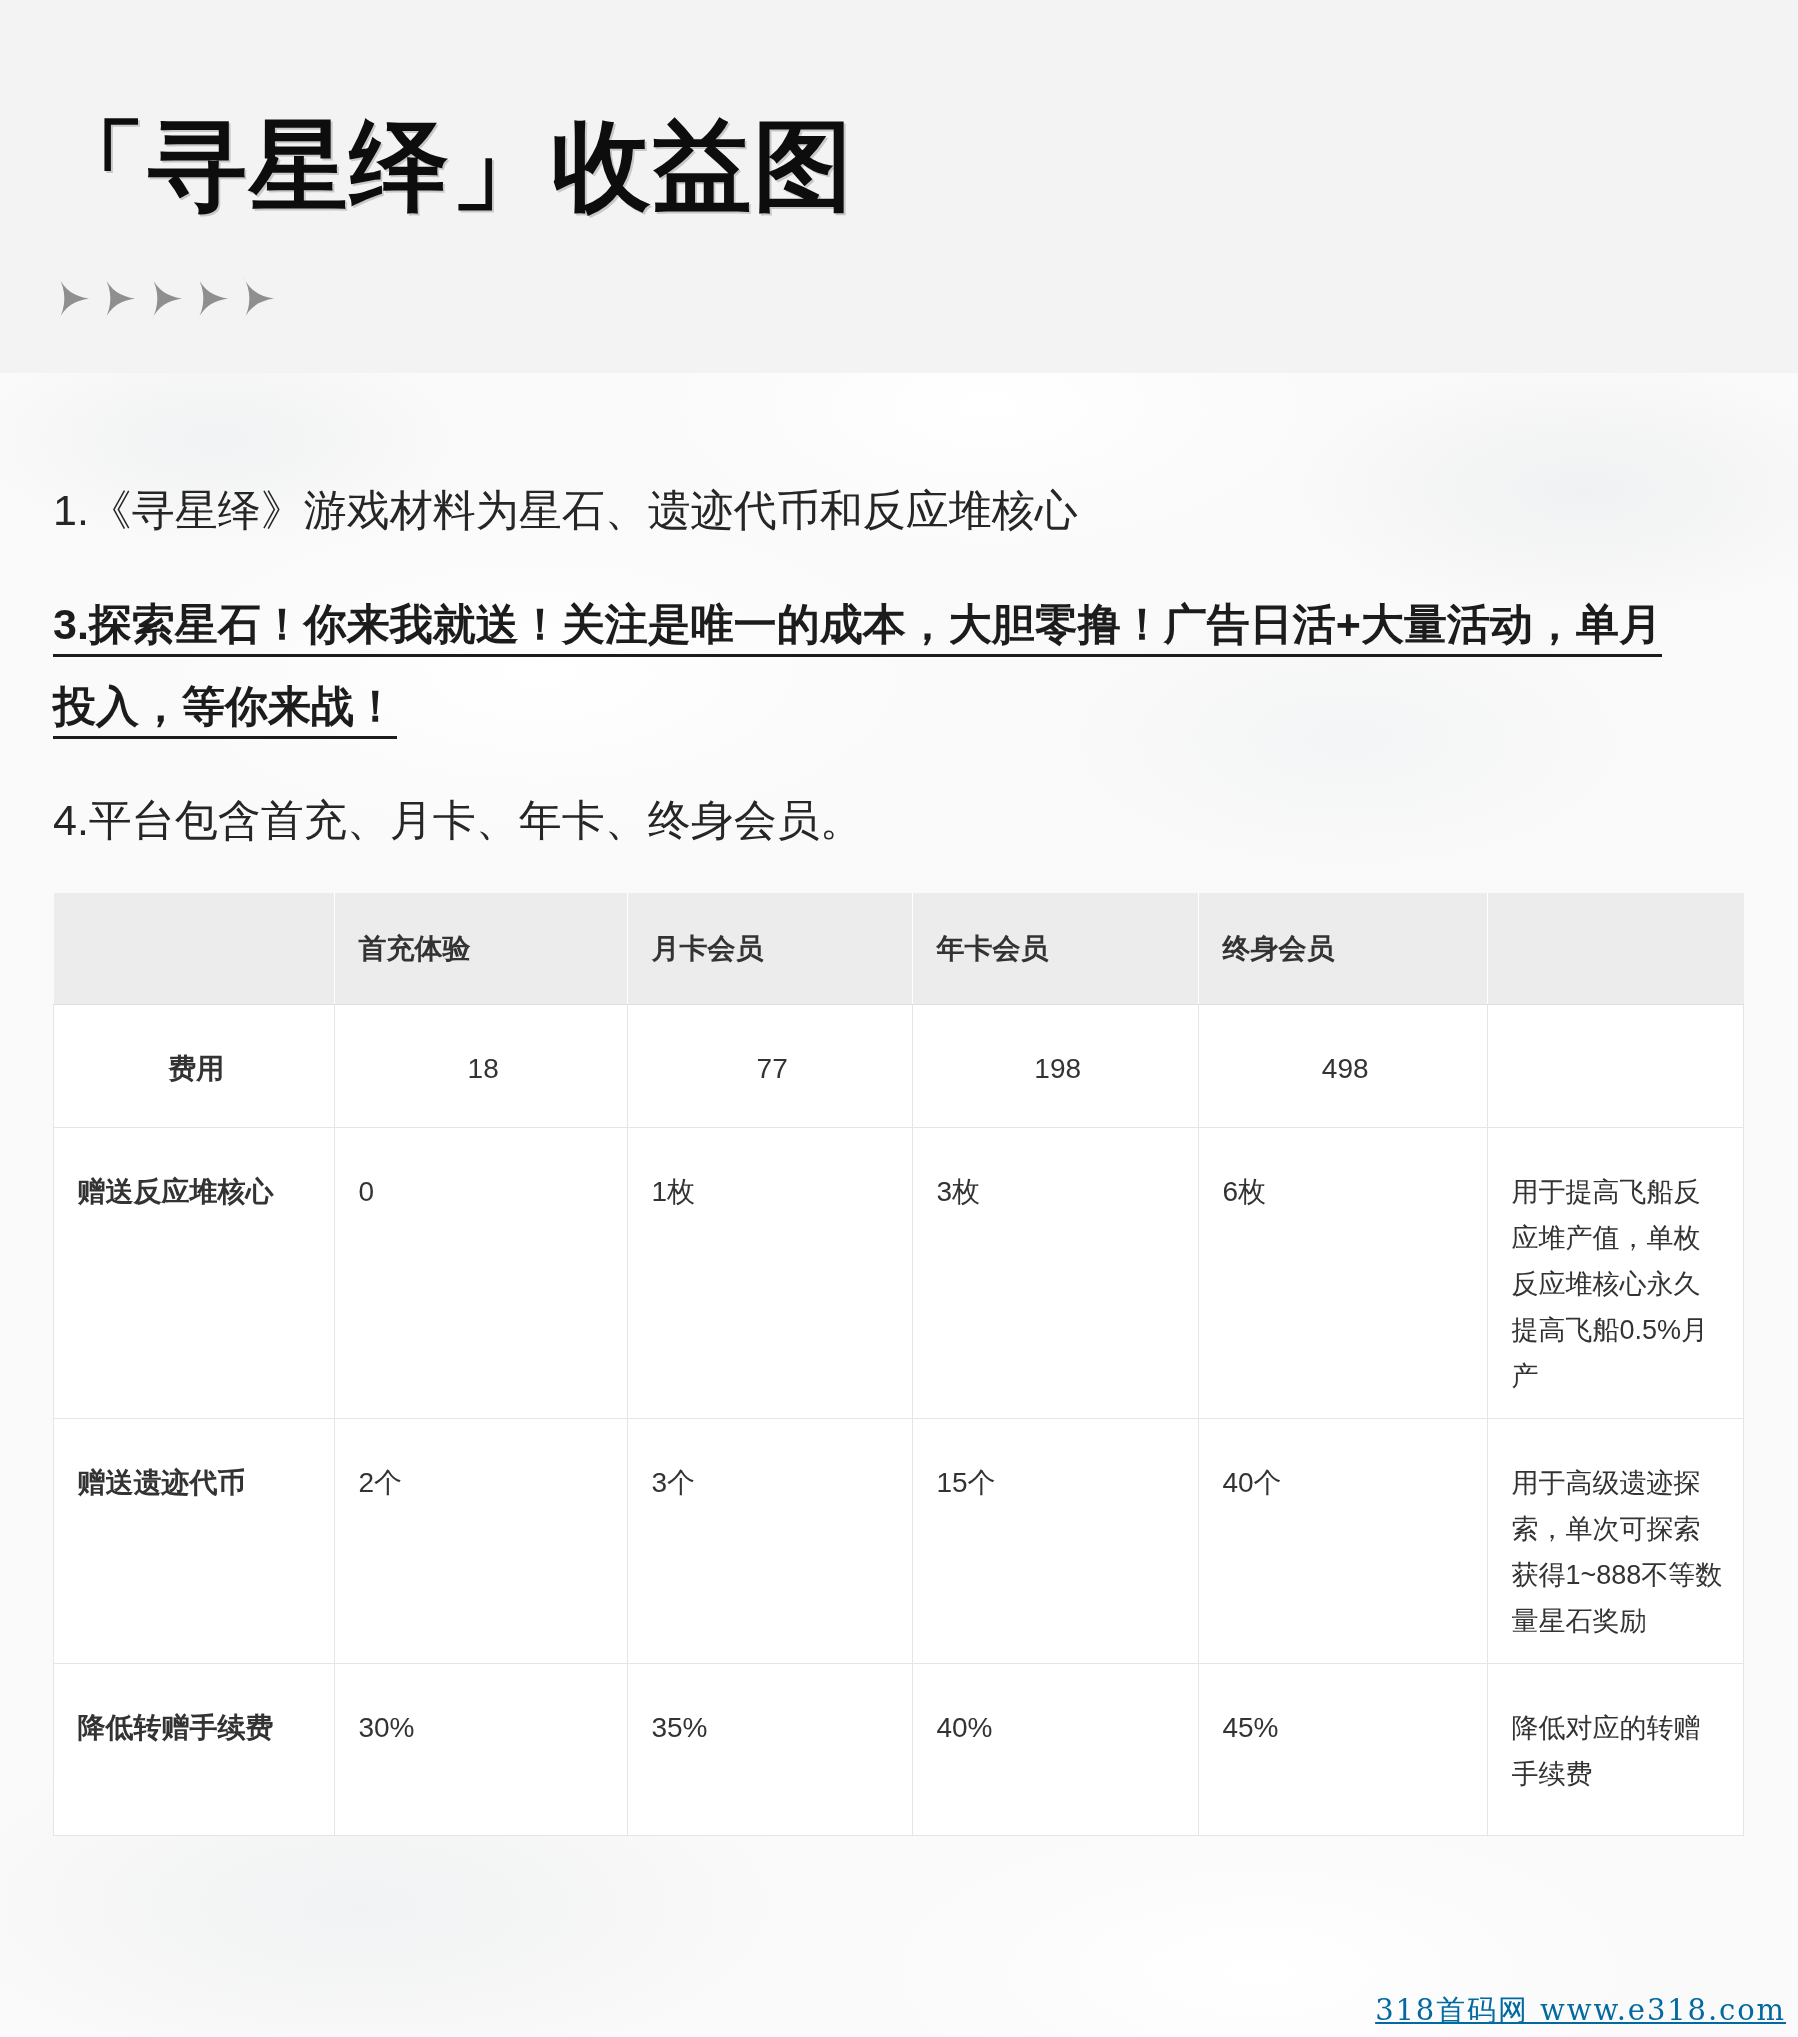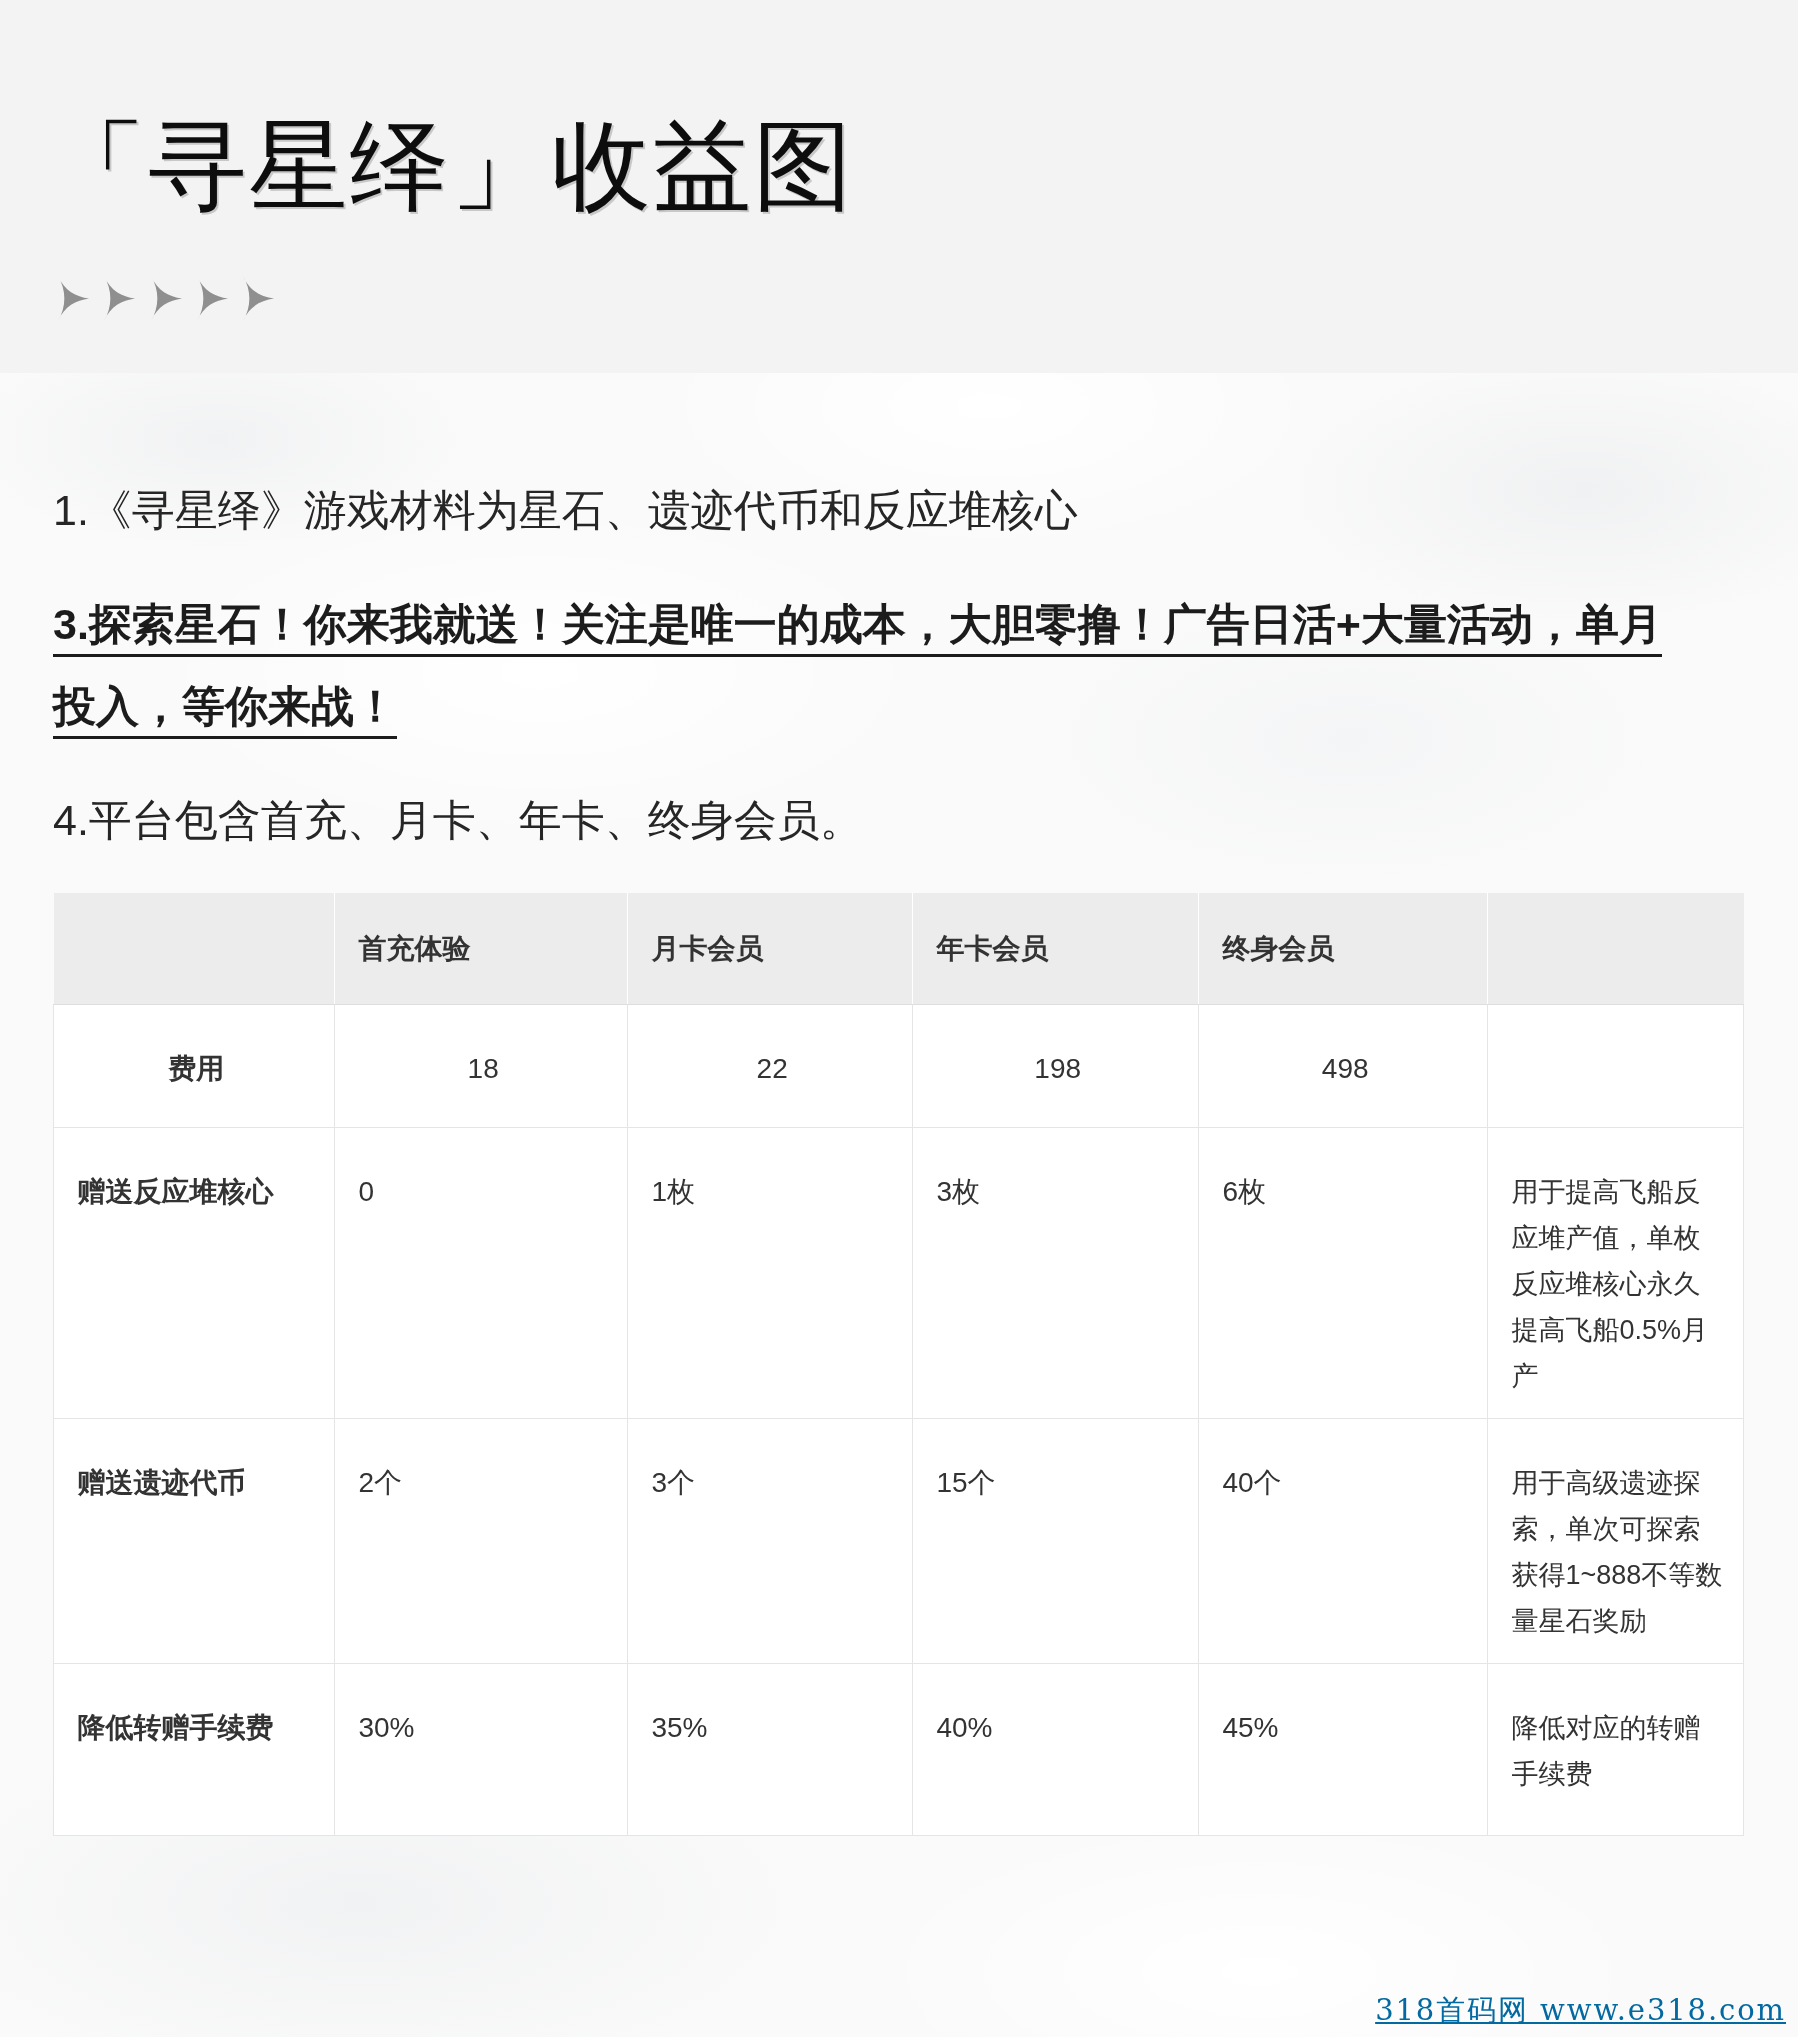--- a/index.html
+++ b/index.html
@@ -13,21 +13,21 @@
     overflow:hidden;
     background:#fafafa;
   }
   
   .hero{
     position:absolute;top:0;left:0;right:0;height:373px;
     background:#f3f3f4;
   }
   .page-title{
     position:absolute;left:47px;top:101px;
-    font-size:99px;font-weight:400;color:#0d0d0d;
+    font-size:99px;font-weight:700;color:#0d0d0d;
     letter-spacing:1.9px;white-space:nowrap;
     text-shadow:1.9px 1.9px 0 rgba(120,120,120,.35);
     text-align:center;
   }
   .arrows{
     position:absolute;left:56px;top:275px;height:47px;
     display:flex;gap:10.3px;align-items:center;
   }
   .arrows svg{display:block;}
   
@@ -153,21 +153,21 @@
           <th>月卡会员</th>
           <th>年卡会员</th>
           <th>终身会员</th>
           <th></th>
         </tr>
       </thead>
       <tbody>
         <tr class="r1">
           <td class="label">费用</td>
           <td>18</td>
-          <td>22</td>
+          <td>77</td>
           <td>198</td>
           <td>498</td>
           <td class="remark"></td>
         </tr>
         <tr class="r2">
           <td class="label">赠送反应堆核心</td>
           <td>0</td>
           <td>1枚</td>
           <td>3枚</td>
           <td>6枚</td>

